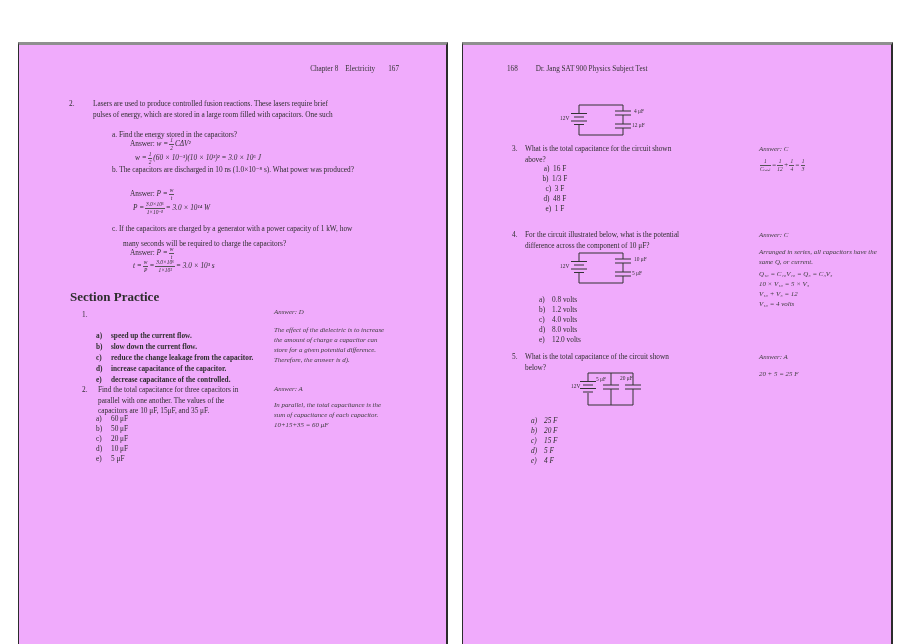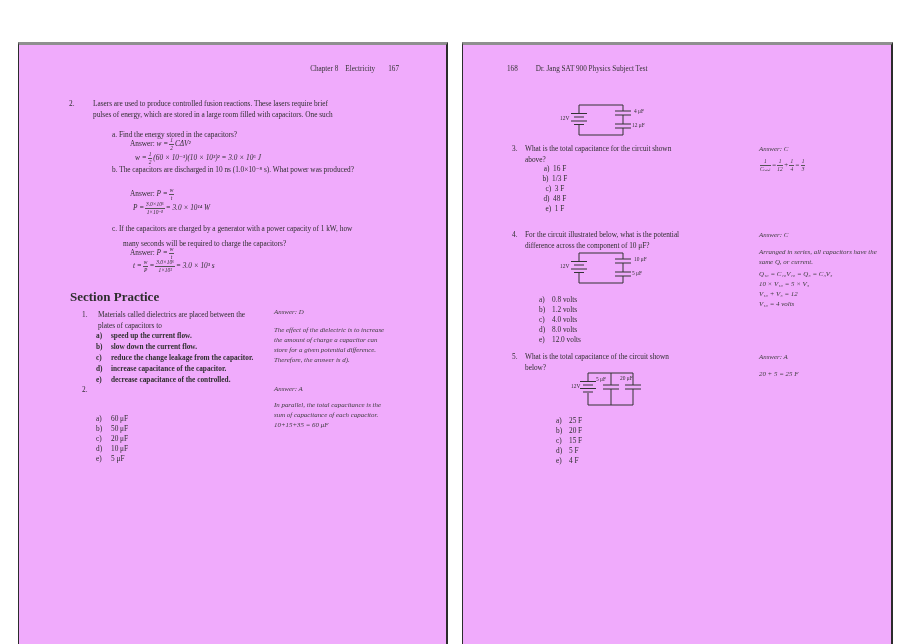--- a/index.html
+++ b/index.html
@@ -97,25 +97,20 @@
   </div>
   <div class="abs" style="left:114px;top:215px;">
     <span class="math">
       <span>t =</span><span class="frac"><span class="fn">w</span><span class="fd">P</span></span><span>=</span><span class="frac"><span class="fn">3.0×10⁶</span><span class="fd">1×10³</span></span><span>= 3.0 × 10³ s</span>
     </span>
   </div>
 
   <div class="abs bold" style="left:51px;top:245px;">Section Practice</div>
 
   <div class="abs" style="left:63px;top:266px;">1.</div>
-  <div class="abs lines" style="left:79px;top:266px;">
-
-  <div>Materials called dielectrics are placed between the</div>
-      <div>plates of capacitors to</div>
-    </div>
   <div class="abs choices sp11" style="left:77px;top:287px;font-weight:bold;">
 
       <div><span class="ch-k">a)</span><span>speed up the current flow.</span></div>
 
       <div><span class="ch-k">b)</span><span>slow down the current flow.</span></div>
 
       <div><span class="ch-k">c)</span><span>reduce the change leakage from the capacitor.</span></div>
 
       <div><span class="ch-k">d)</span><span>increase capacitance of the capacitor.</span></div>
 
@@ -124,20 +119,26 @@
   <div class="abs ans" style="left:255px;top:263px;">Answer: D</div>
   <div class="abs note" style="left:255px;top:281px;">
 
   <div>The effect of the dielectric is to increase</div>
       <div>the amount of charge a capacitor can</div>
       <div>store for a given potential difference.</div>
       <div>Therefore, the answer is d).</div>
     </div>
 
   <div class="abs" style="left:63px;top:341px;">2.</div>
+  <div class="abs lines" style="left:79px;top:341px;">
+
+  <div>Find the total capacitance for three capacitors in</div>
+      <div>parallel with one another. The values of the</div>
+      <div>capacitors are 10 μF, 15μF, and 35 μF.</div>
+    </div>
   <div class="abs choices" style="left:77px;top:370px;">
 
       <div><span class="ch-k">a)</span><span>60 μF</span></div>
 
       <div><span class="ch-k">b)</span><span>50 μF</span></div>
 
       <div><span class="ch-k">c)</span><span>20 μF</span></div>
 
       <div><span class="ch-k">d)</span><span>10 μF</span></div>
 
@@ -250,21 +251,21 @@
     <svg width="125" height="48" viewBox="0 0 125 48">
       <path d="M15,8 H60 M15,40 H60 M15,8 V16 M15,28 V40 M38,8 V20 M38,24 V40 M60,8 V20 M60,24 V40" stroke="#333" stroke-width="1" fill="none"></path>
       <path d="M7,16.5 H23 M10,20 H20 M7,23.5 H23 M10,27 H20" stroke="#333" stroke-width="1" fill="none"></path>
       <path d="M30,20 H46 M30,24 H46 M52,20 H68 M52,24 H68" stroke="#333" stroke-width="1" fill="none"></path>
     </svg>
     <span class="clbl" style="left:-2px;top:18px;">12V</span>
     <span class="clbl" style="left:23px;top:11px;">5 μF</span>
     <span class="clbl" style="left:47px;top:10px;">20 μF</span>
   </div>
 
-  <div class="abs choices" style="left:93px;top:372px;">
+  <div class="abs choices" style="left:68px;top:372px;font-style:italic;">
 
       <div><span class="ch-k">a)</span><span>25 F</span></div>
 
       <div><span class="ch-k">b)</span><span>20 F</span></div>
 
       <div><span class="ch-k">c)</span><span>15 F</span></div>
 
       <div><span class="ch-k">d)</span><span>5 F</span></div>
 
       <div><span class="ch-k">e)</span><span>4 F</span></div>

